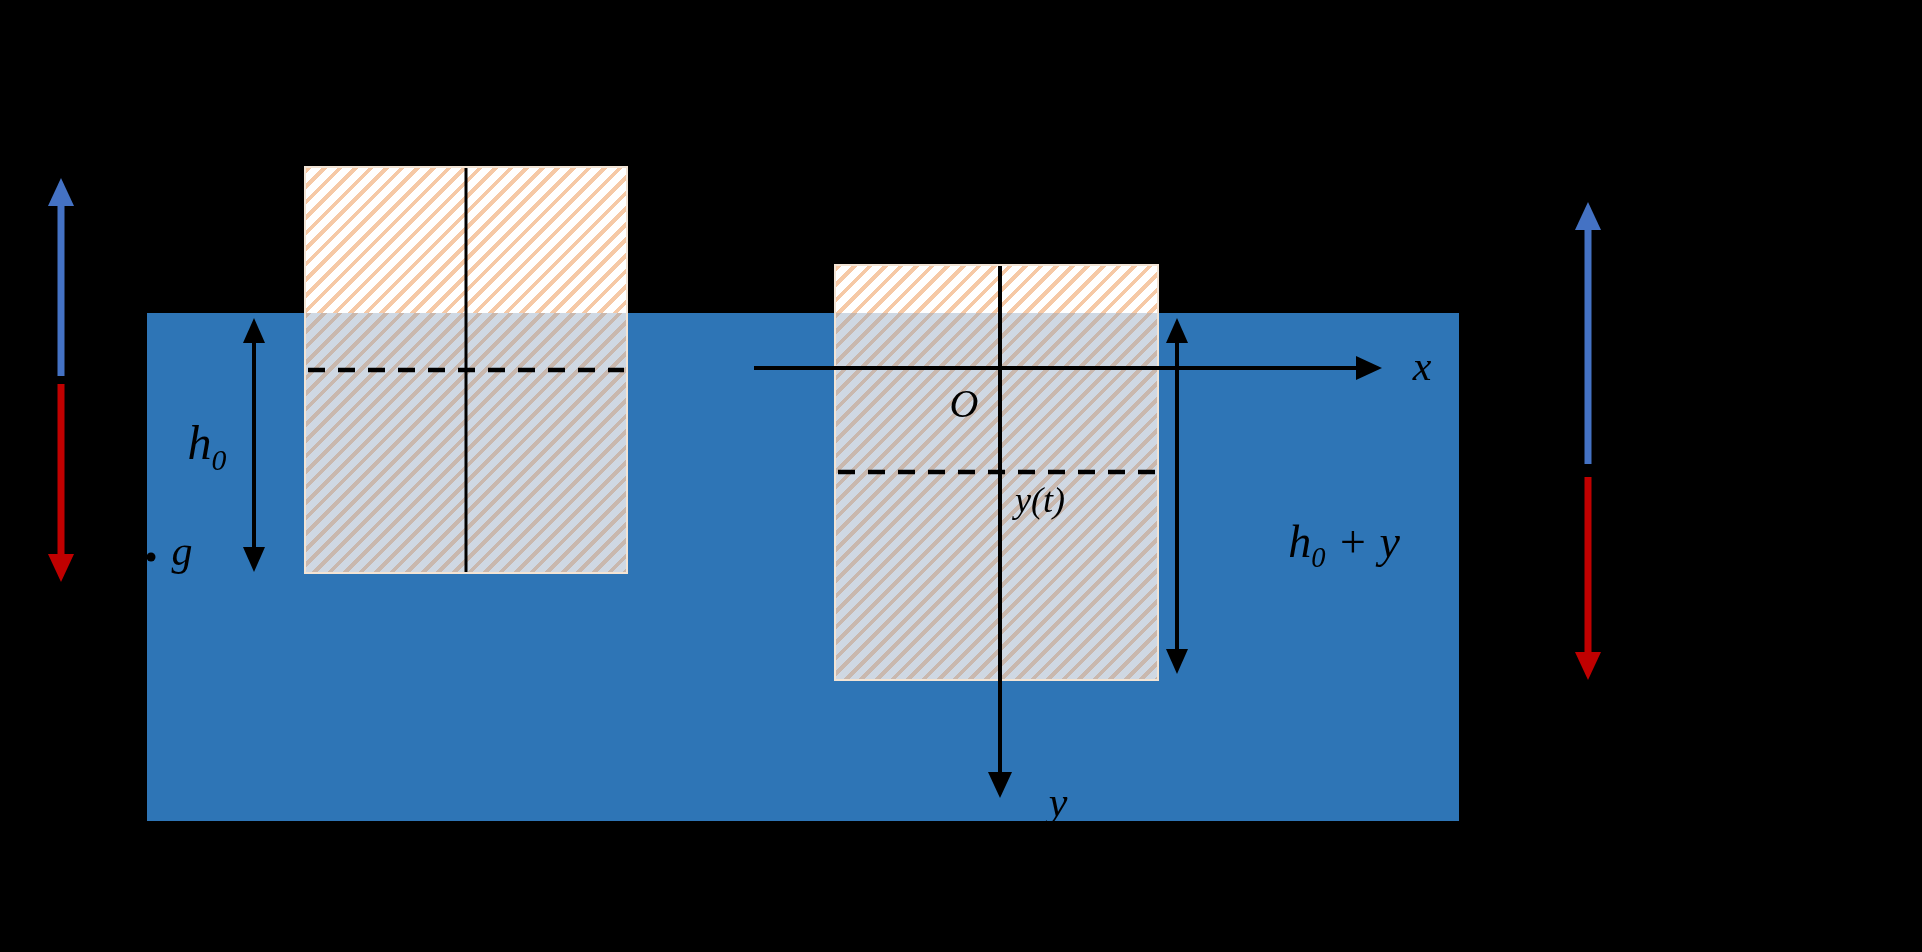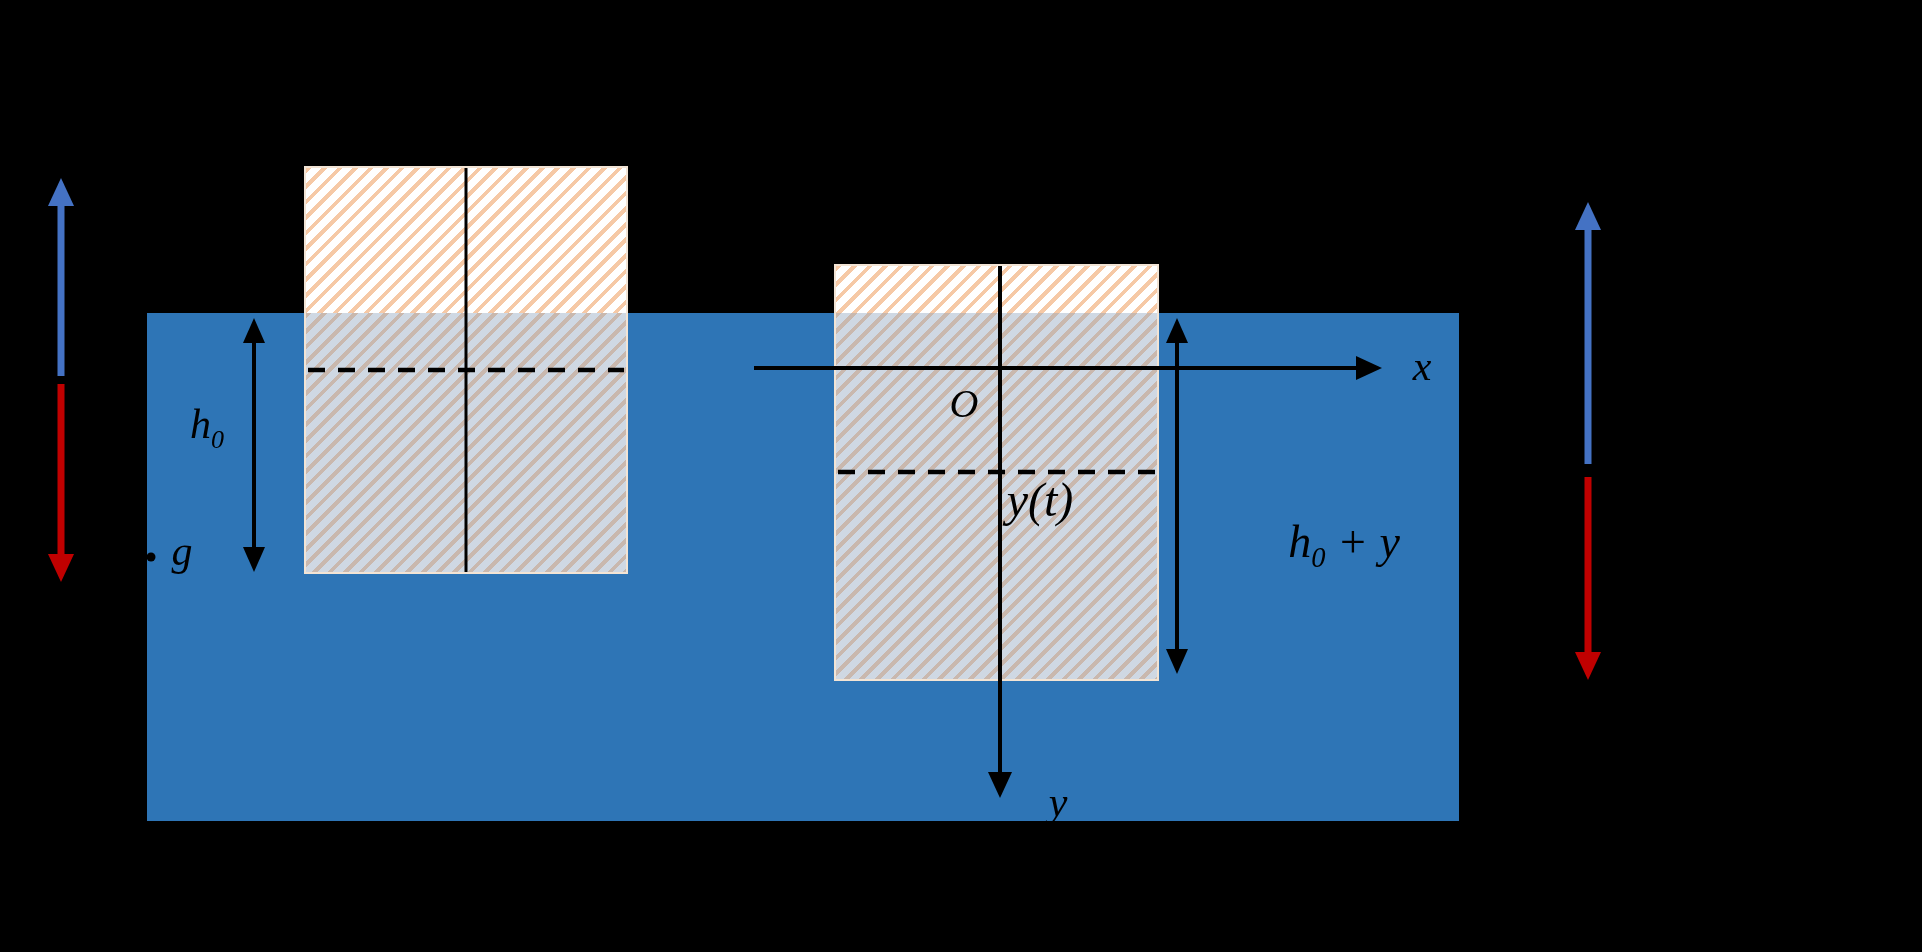--- a/index.html
+++ b/index.html
@@ -145,23 +145,23 @@
 
     <circle cx="151" cy="557" r="4.5" fill="#000000"></circle>
   </svg>
 
   <div class="lbl" style="left:1422px; top:366px; font-size:42px;">x</div>
 
   <div class="lbl" style="left:1058px; top:802px; font-size:42px;">y</div>
 
   <div class="lbl" style="left:964px; top:404px; font-size:40px;">O</div>
 
-  <div class="lbl" style="left:1040px; top:500px; font-size:48px;text-align:center;">y(t)</div>
+  <div class="lbl" style="left:1040px; top:500px; font-size:36px;text-align:center;">y(t)</div>
 
-  <div class="lbl" style="left:207px; top:428px; font-size:42px;">
+  <div class="lbl" style="left:207px; top:447px; font-size:48px;">
     <span>h</span><sub>0</sub>
   </div>
 
   <div class="lbl" style="left:1344px; top:546px; font-size:46px;">
     <span>h</span><sub>0</sub><span> + y</span>
   </div>
 
   <div class="lbl" style="left:182px; top:551px; font-size:42px;">g</div>
 
 </div>

